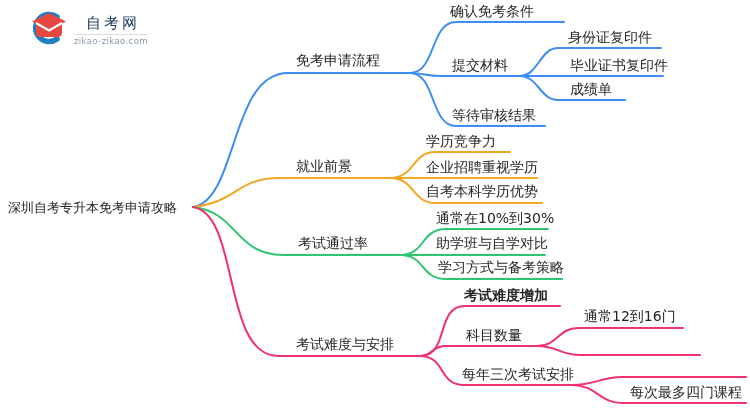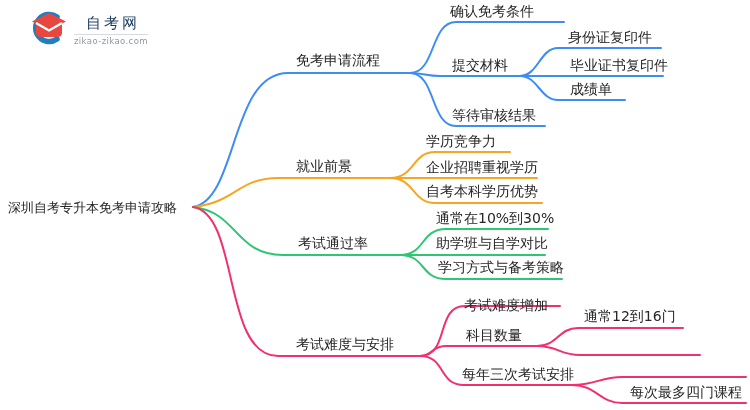--- a/index.html
+++ b/index.html
@@ -93,19 +93,19 @@
   <div class="node" style="left:426px;top:133px;">学历竞争力</div>
   <div class="node" style="left:426px;top:159px;">企业招聘重视学历</div>
   <div class="node" style="left:426px;top:183px;">自考本科学历优势</div>
 
   <div class="node" style="left:298px;top:235px;">考试通过率</div>
   <div class="node" style="left:436px;top:210px;">通常在10%到30%</div>
   <div class="node" style="left:436px;top:235px;">助学班与自学对比</div>
   <div class="node" style="left:296px;top:336px;">考试难度与安排</div>
 
   <div class="node" style="left:438px;top:259px;">学习方式与备考策略</div>
-  <div class="node" style="left:464px;top:297px;">考试难度增加</div>
+  <div class="node" style="left:464px;top:287px;font-weight:bold;">考试难度增加</div>
   <div class="node" style="left:466px;top:327px;">科目数量</div>
   <div class="node" style="left:584px;top:308px;">通常12到16门</div>
   <div class="node" style="left:462px;top:366px;">每年三次考试安排</div>
   <div class="node" style="left:630px;top:384px;">每次最多四门课程</div>
 
 </div>
 
 </body></html>

